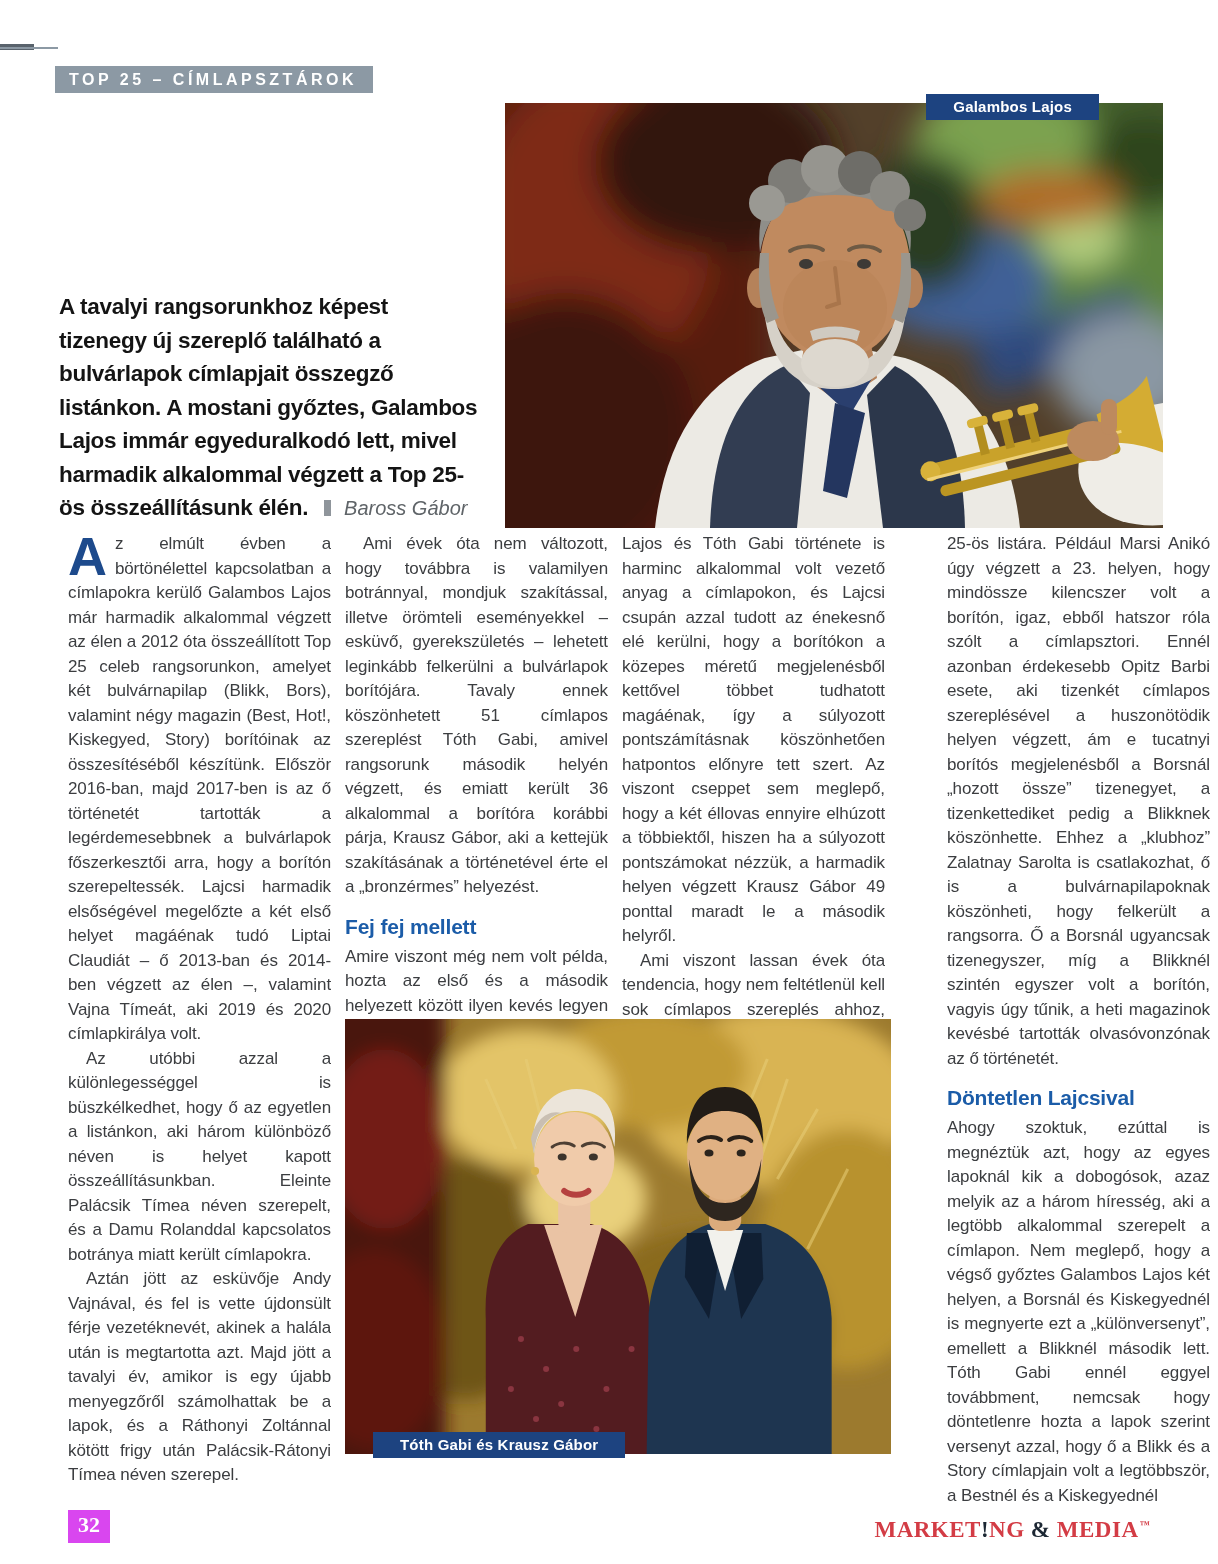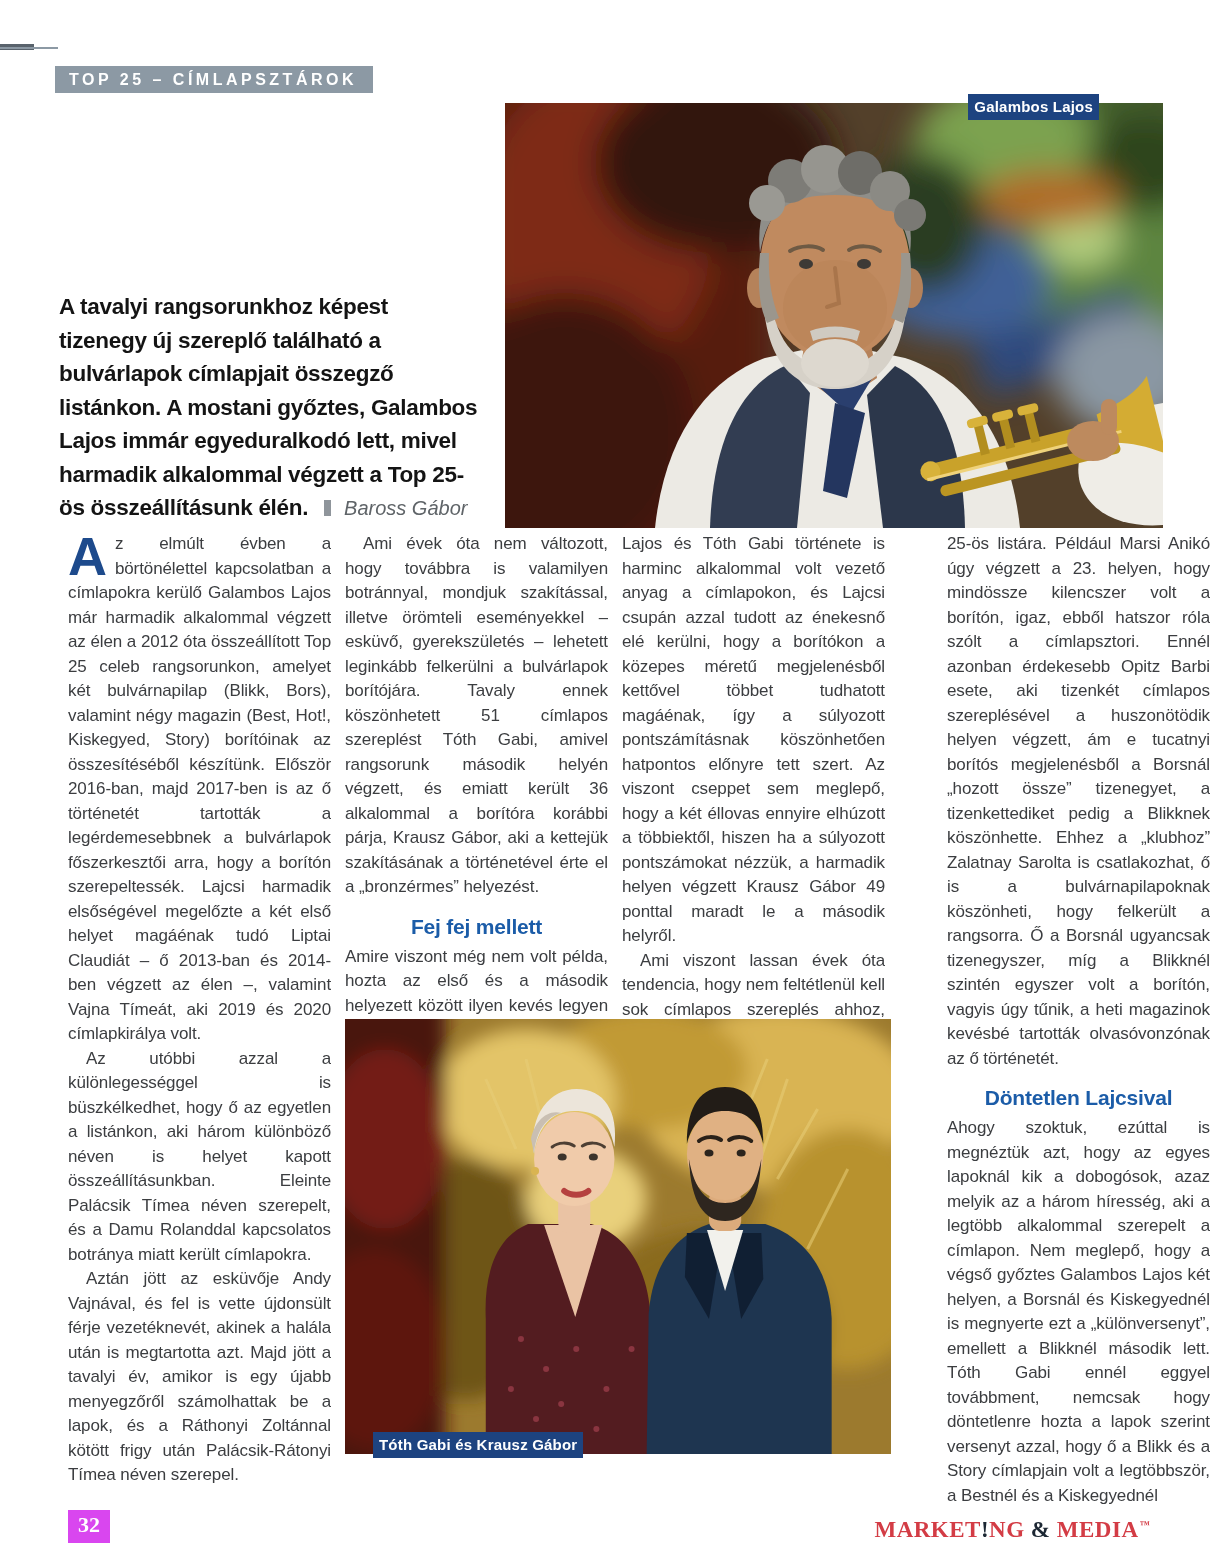--- a/index.html
+++ b/index.html
@@ -33,35 +33,35 @@
   .byline-sep{display:inline-block;width:7px;height:16px;background:#8f959b;margin:0 7px -1px 10px;}
   .byline{font-style:italic;font-weight:400;font-size:20px;color:#5f6468;letter-spacing:0;}
   
   .photo{position:absolute;}
   .photo svg{display:block;width:100%;height:100%;}
   .photo1{left:505px;top:103px;width:658px;height:425px;}
   .photo2{left:345px;top:1019px;width:546px;height:435px;}
   .badge{
     position:absolute;background:#1d4380;color:#fff;
     font-size:15px;font-weight:700;letter-spacing:.2px;
-    padding:4px 6px 5px;white-space:nowrap;
+    padding:4px 27px 5px;white-space:nowrap;
   }
   .badge1{top:-9px;right:64px;}
   .badge2{bottom:-4px;left:28px;}
   
   .col{
     position:absolute;top:532px;width:263px;
     font-size:17px;line-height:24.5px;color:#3b3d40;
     text-align:justify;overflow:hidden;letter-spacing:-0.1px;
   }
   .col p{margin:0;}
   .col p.indent{text-indent:18px;}
   .col h3{
     margin:15px 0 6px;font-size:21px;line-height:24px;
-    color:#1b5ca8;font-weight:700;text-align:center;letter-spacing:-0.2px;
+    color:#1b5ca8;font-weight:700;text-align:left;letter-spacing:-0.2px;
   }
   .col1{left:68px;height:980px;}
   .col2{left:345px;height:500px;}
   .col3{left:622px;height:500px;}
   .col4{left:899px;height:980px;margin-left:48px;}
   .dropcap{
     float:left;font-size:54px;line-height:45px;font-weight:700;
     color:#1d4a8c;padding:2px 8px 0 0;
   }
   

